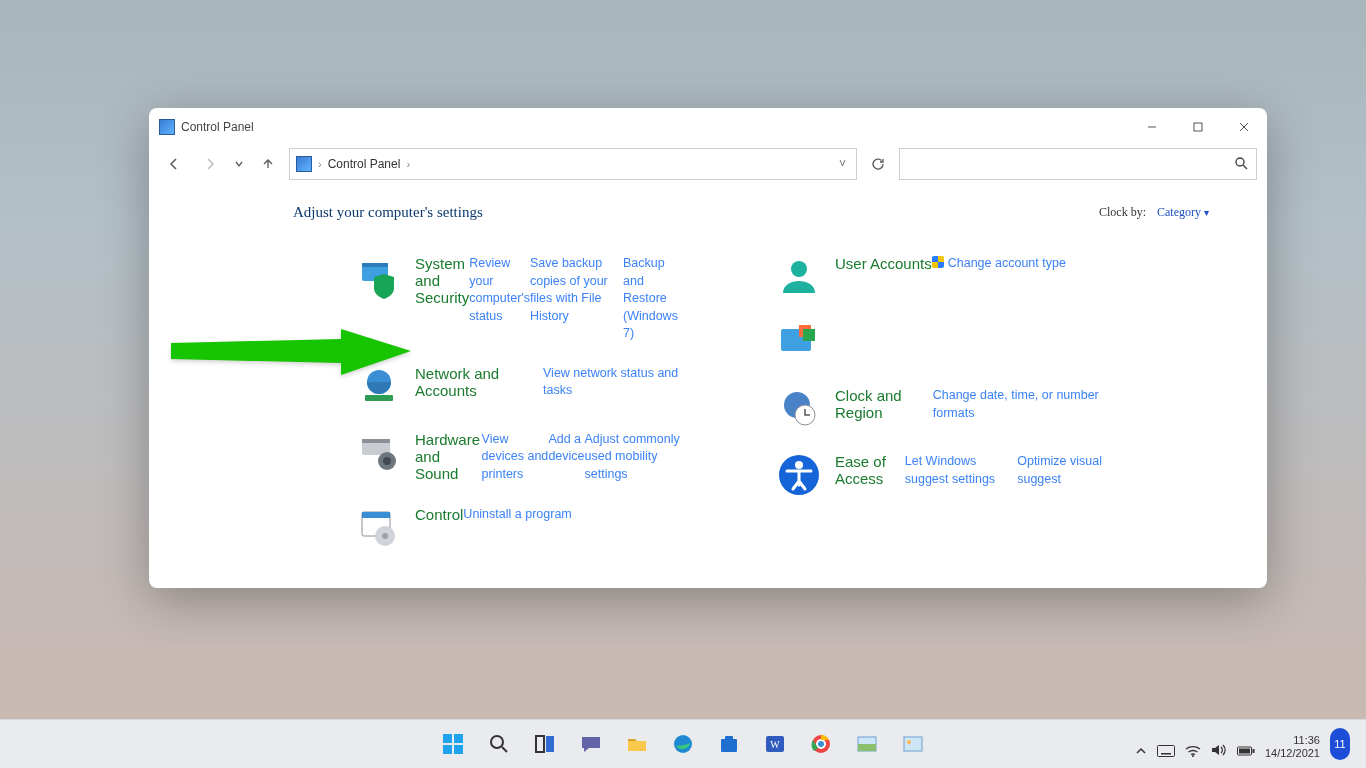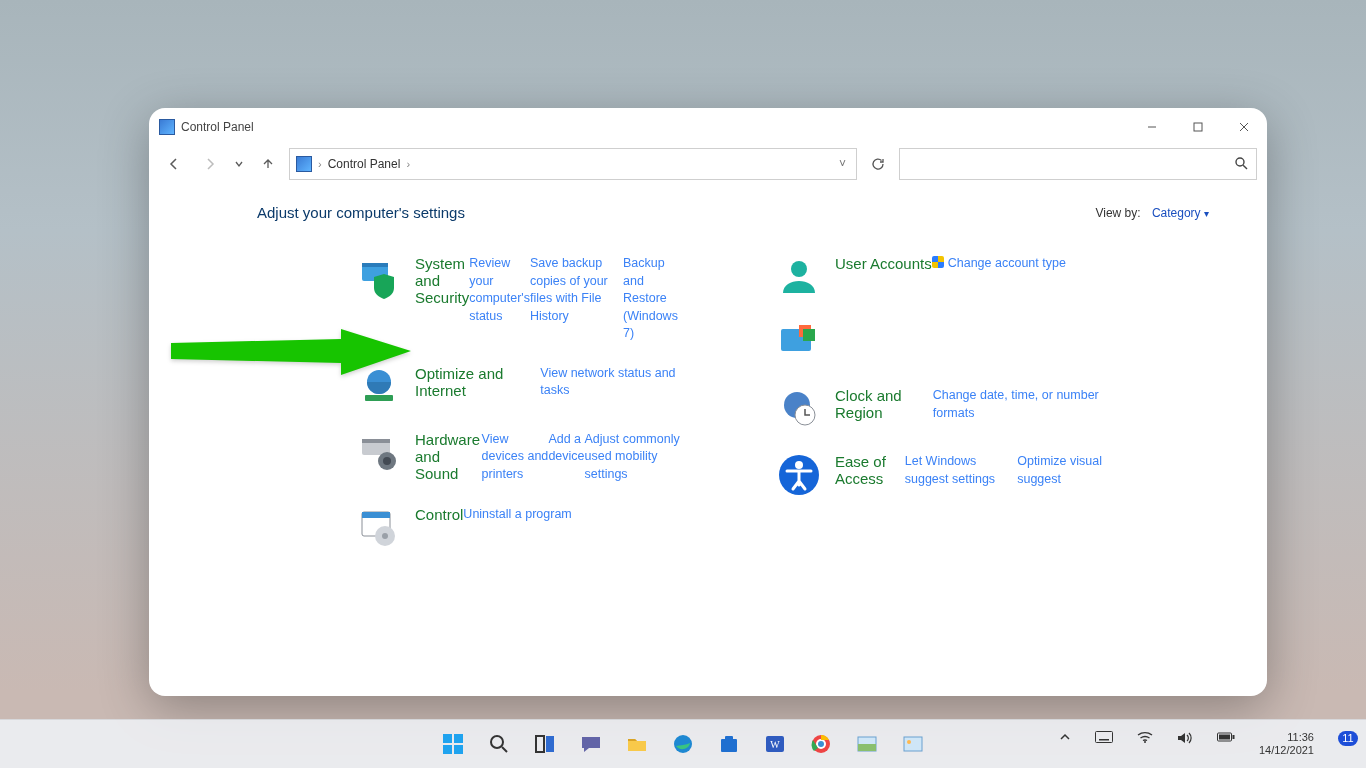--- a/index.html
+++ b/index.html
@@ -8,23 +8,23 @@
     overflow: hidden;
     font-family: "Segoe UI", Arial, sans-serif;
     font-size: 12.5px;
     background: linear-gradient(180deg, #a8b5bb 0%, #b4c0c7 30%, #c9b9b3 90%);
   }
 
   
   .window {
     position: absolute;
     left: 149px; top: 108px;
-    width: 1118px; height: 588px;
+    width: 1118px; height: 480px;
     background: #ffffff;
-    border-radius: 16px;
+    border-radius: 8px;
     box-shadow: 0 12px 50px rgba(0,0,0,0.30);
     display: flex; flex-direction: column;
   }
 
   
   .titlebar {
     height: 38px;
     display: flex; align-items: center;
     padding-left: 10px;
   }
@@ -92,22 +92,23 @@
   .searchbox .mag { color:#444; }
 
   
   .content {
     flex:1;
     padding: 22px 38px 0 38px;
     position: relative;
   }
   .headline-row {
     display:flex; align-items:center;
-    margin-left: 70px;
+    margin-left: 106px;
     margin-right: 20px;
+    font-family: Liberation Serif, serif;
   }
   .headline {
     color:#0b3a6a;
     font-size:15px;
   }
   .viewby {
     margin-left:auto;
     font-size:12px;
     color:#333;
   }
@@ -157,27 +158,27 @@
     position:absolute; left:50%; transform:translateX(-50%);
     display:flex; align-items:center; gap:10px;
   }
   .task-item {
     width:36px; height:36px;
     display:flex; align-items:center; justify-content:center;
     border-radius:4px;
   }
   .tray {
     margin-left:auto;
-    display:flex; align-items:flex-start; gap:24px;
-    padding-right:8px;
+    display:flex; align-items:flex-end; gap:10px;
+    padding-right:16px;
     color:#333;
   }
   .tray .clock { text-align:right; font-size:11px; line-height:1.2; }
   .tray .notif-pill {
-    width:20px; height:15px; border-radius:10px;
+    width:20px; height:32px; border-radius:10px;
     background:#1d4ed8; color:#fff; font-size:11px;
     display:flex; align-items:center; justify-content:center;
   }
 
 </style>
 </head>
 <body>
 
 <div class="window">
 
@@ -248,21 +249,21 @@
           </svg>
       </span>
     </div>
   </div>
 
   <div class="content">
 
     <div class="headline-row">
       <div class="headline">Adjust your computer's settings</div>
       <div class="viewby">
-        <span>View by:</span>
+        <span>Clock by:</span>
         <span class="mode">Category</span>
         <span class="caret">▾</span>
       </div>
     </div>
 
     <div class="cols">
 
       <div class="col">
 
         <div class="cat">
@@ -283,21 +284,21 @@
 
         <div class="cat">
           <div class="cat-icon">
             <svg width="44" height="44" viewBox="0 0 44 44">
               <circle cx="22" cy="17" r="12" fill="#3a8fd4"></circle>
               <path d="M10 17a12 12 0 0 0 24 0" fill="#2f7ab6"></path>
               <rect x="8" y="30" width="28" height="6" rx="1" fill="#2e9e55"></rect>
             </svg>
           </div>
           <div class="cat-body">
-            <span class="cat-title">Optimize and Internet</span>
+            <span class="cat-title">Network and Accounts</span>
             <span class="cat-link">View network status and tasks</span>
           </div>
         </div>
 
         <div class="cat">
           <div class="cat-icon">
             <svg width="44" height="44" viewBox="0 0 44 44">
               <rect x="5" y="8" width="28" height="16" rx="2" fill="#c8cbd0"></rect>
               <rect x="5" y="8" width="28" height="4" fill="#8a8f97"></rect>
               <circle cx="30" cy="30" r="9" fill="#6e7780"></circle>

